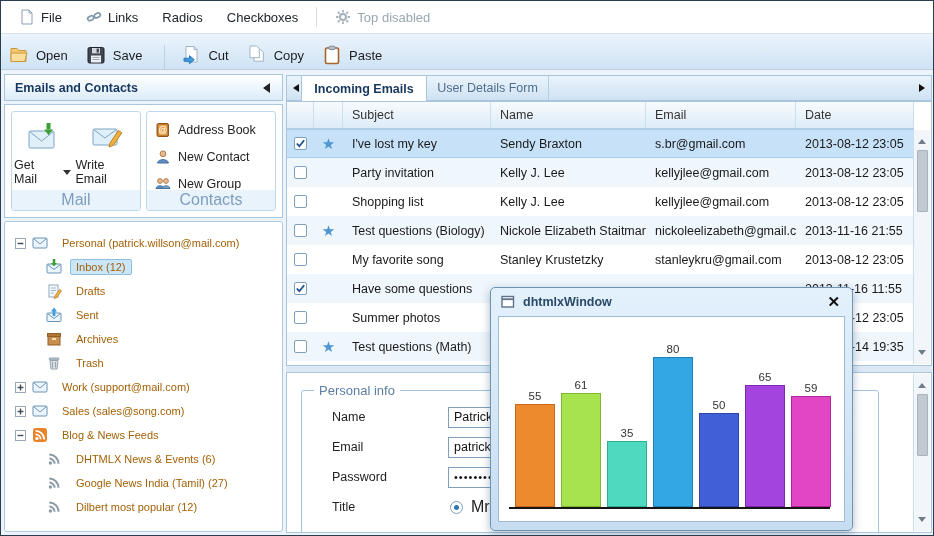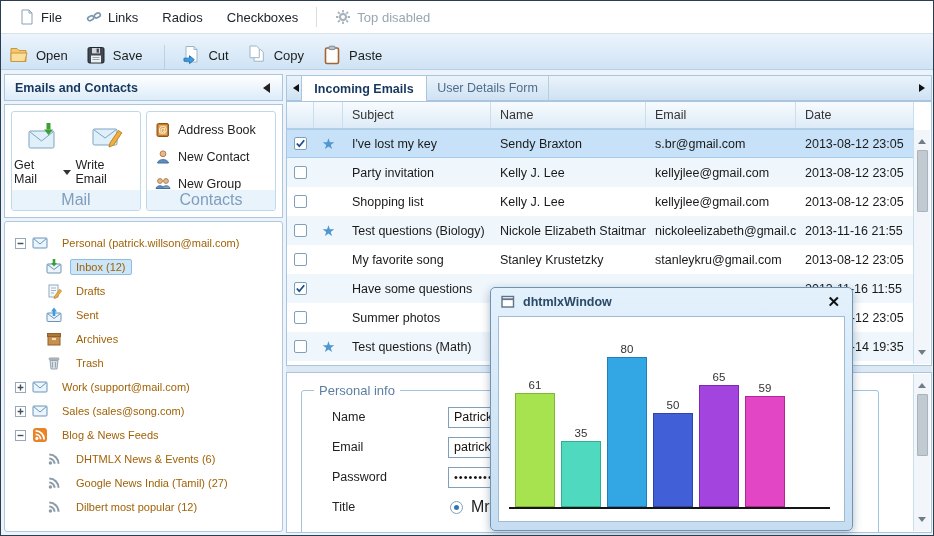--- a/index.html
+++ b/index.html
@@ -602,20 +602,24 @@
             <rect x="1" y="1.5" width="11.5" height="10.5" fill="#fff" stroke="#5e7288" stroke-width="1.4"></rect>
             <path d="M1 4.2h11.5" stroke="#5e7288" stroke-width="1.8"></path>
           </svg>
       </span>
       <span class="ttl">dhtmlxWindow</span>
       <span class="dwin-close">✕</span>
     </div>
     <div class="dwin-body">
       <div class="chart" id="chart">
           <div class="barwrap">
+            <div class="barlabel">55</div>
+            <div class="bar" style="height: 103px; background: rgb(238, 138, 46); border-color: rgb(200, 104, 26);"></div>
+          </div>
+          <div class="barwrap">
             <div class="barlabel">61</div>
             <div class="bar" style="height: 114px; background: rgb(166, 227, 79); border-color: rgb(124, 184, 50);"></div>
           </div>
           <div class="barwrap">
             <div class="barlabel">35</div>
             <div class="bar" style="height: 66px; background: rgb(79, 217, 190); border-color: rgb(46, 174, 149);"></div>
           </div>
           <div class="barwrap">
             <div class="barlabel">80</div>
             <div class="bar" style="height: 150px; background: rgb(51, 166, 228); border-color: rgb(31, 127, 184);"></div>

